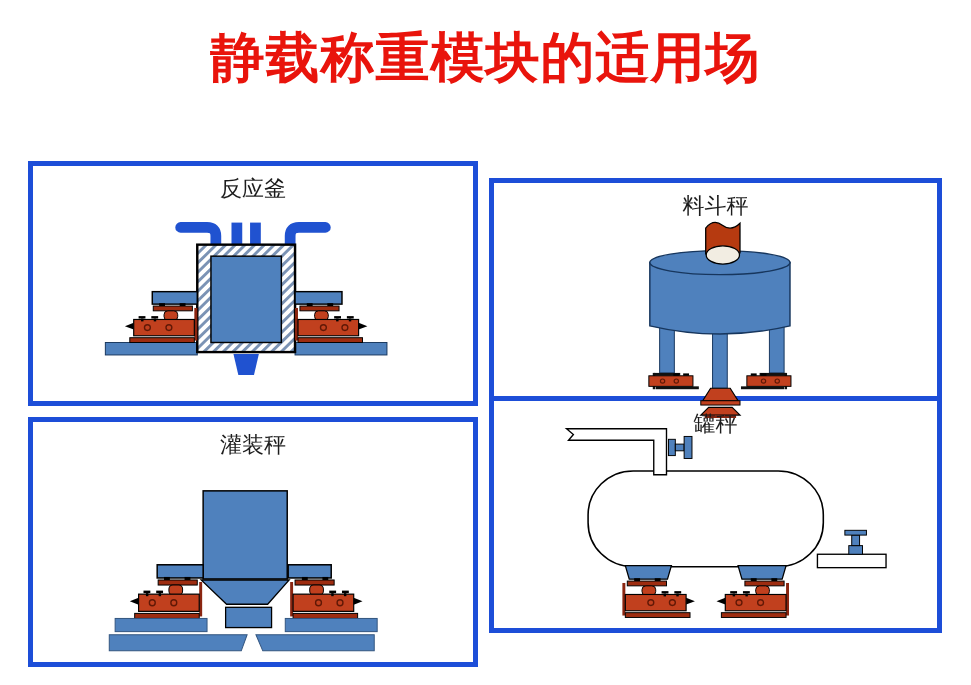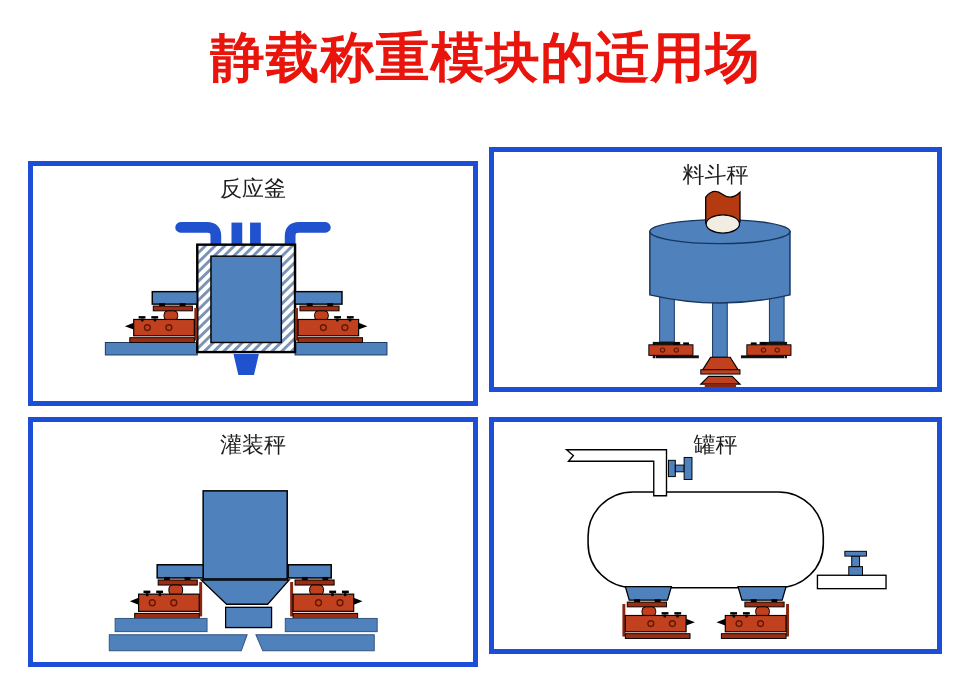--- a/index.html
+++ b/index.html
@@ -16,23 +16,23 @@
   .panel{
     position:absolute;background:#ffffff;border:5px solid #1d4ed8;box-sizing:border-box;
   }
   .panel .panel-label{
     position:absolute;top:8px;left:0;width:100%;text-align:center;
     font-size:22px;color:#1c1c1c;z-index:2;
     font-family:"Liberation Serif","DejaVu Serif",serif;
   }
   .panel svg{position:absolute;top:0;left:0;width:100%;height:100%;z-index:1;}
   #panel-reaction-kettle{left:28px;top:161px;width:450px;height:245px;}
-  #panel-hopper-scale  {left:489px;top:147px;width:453px;height:245px;}
+  #panel-hopper-scale  {left:489px;top:178px;width:453px;height:245px;}
   #panel-filling-scale {left:28px;top:417px;width:450px;height:250px;}
-  #panel-tank-scale    {left:489px;top:417px;width:453px;height:237px;padding-left:16px;}
+  #panel-tank-scale    {left:489px;top:396px;width:453px;height:237px;padding-left:16px;}
 </style>
 </head>
 <body>
 
 <div class="slide-title">静载称重模块的适用场</div>
 
 <div class="panel" id="panel-reaction-kettle">
   <div class="panel-label">反应釜</div>
   <svg viewBox="0 0 450 245" preserveAspectRatio="none">
     <defs>

